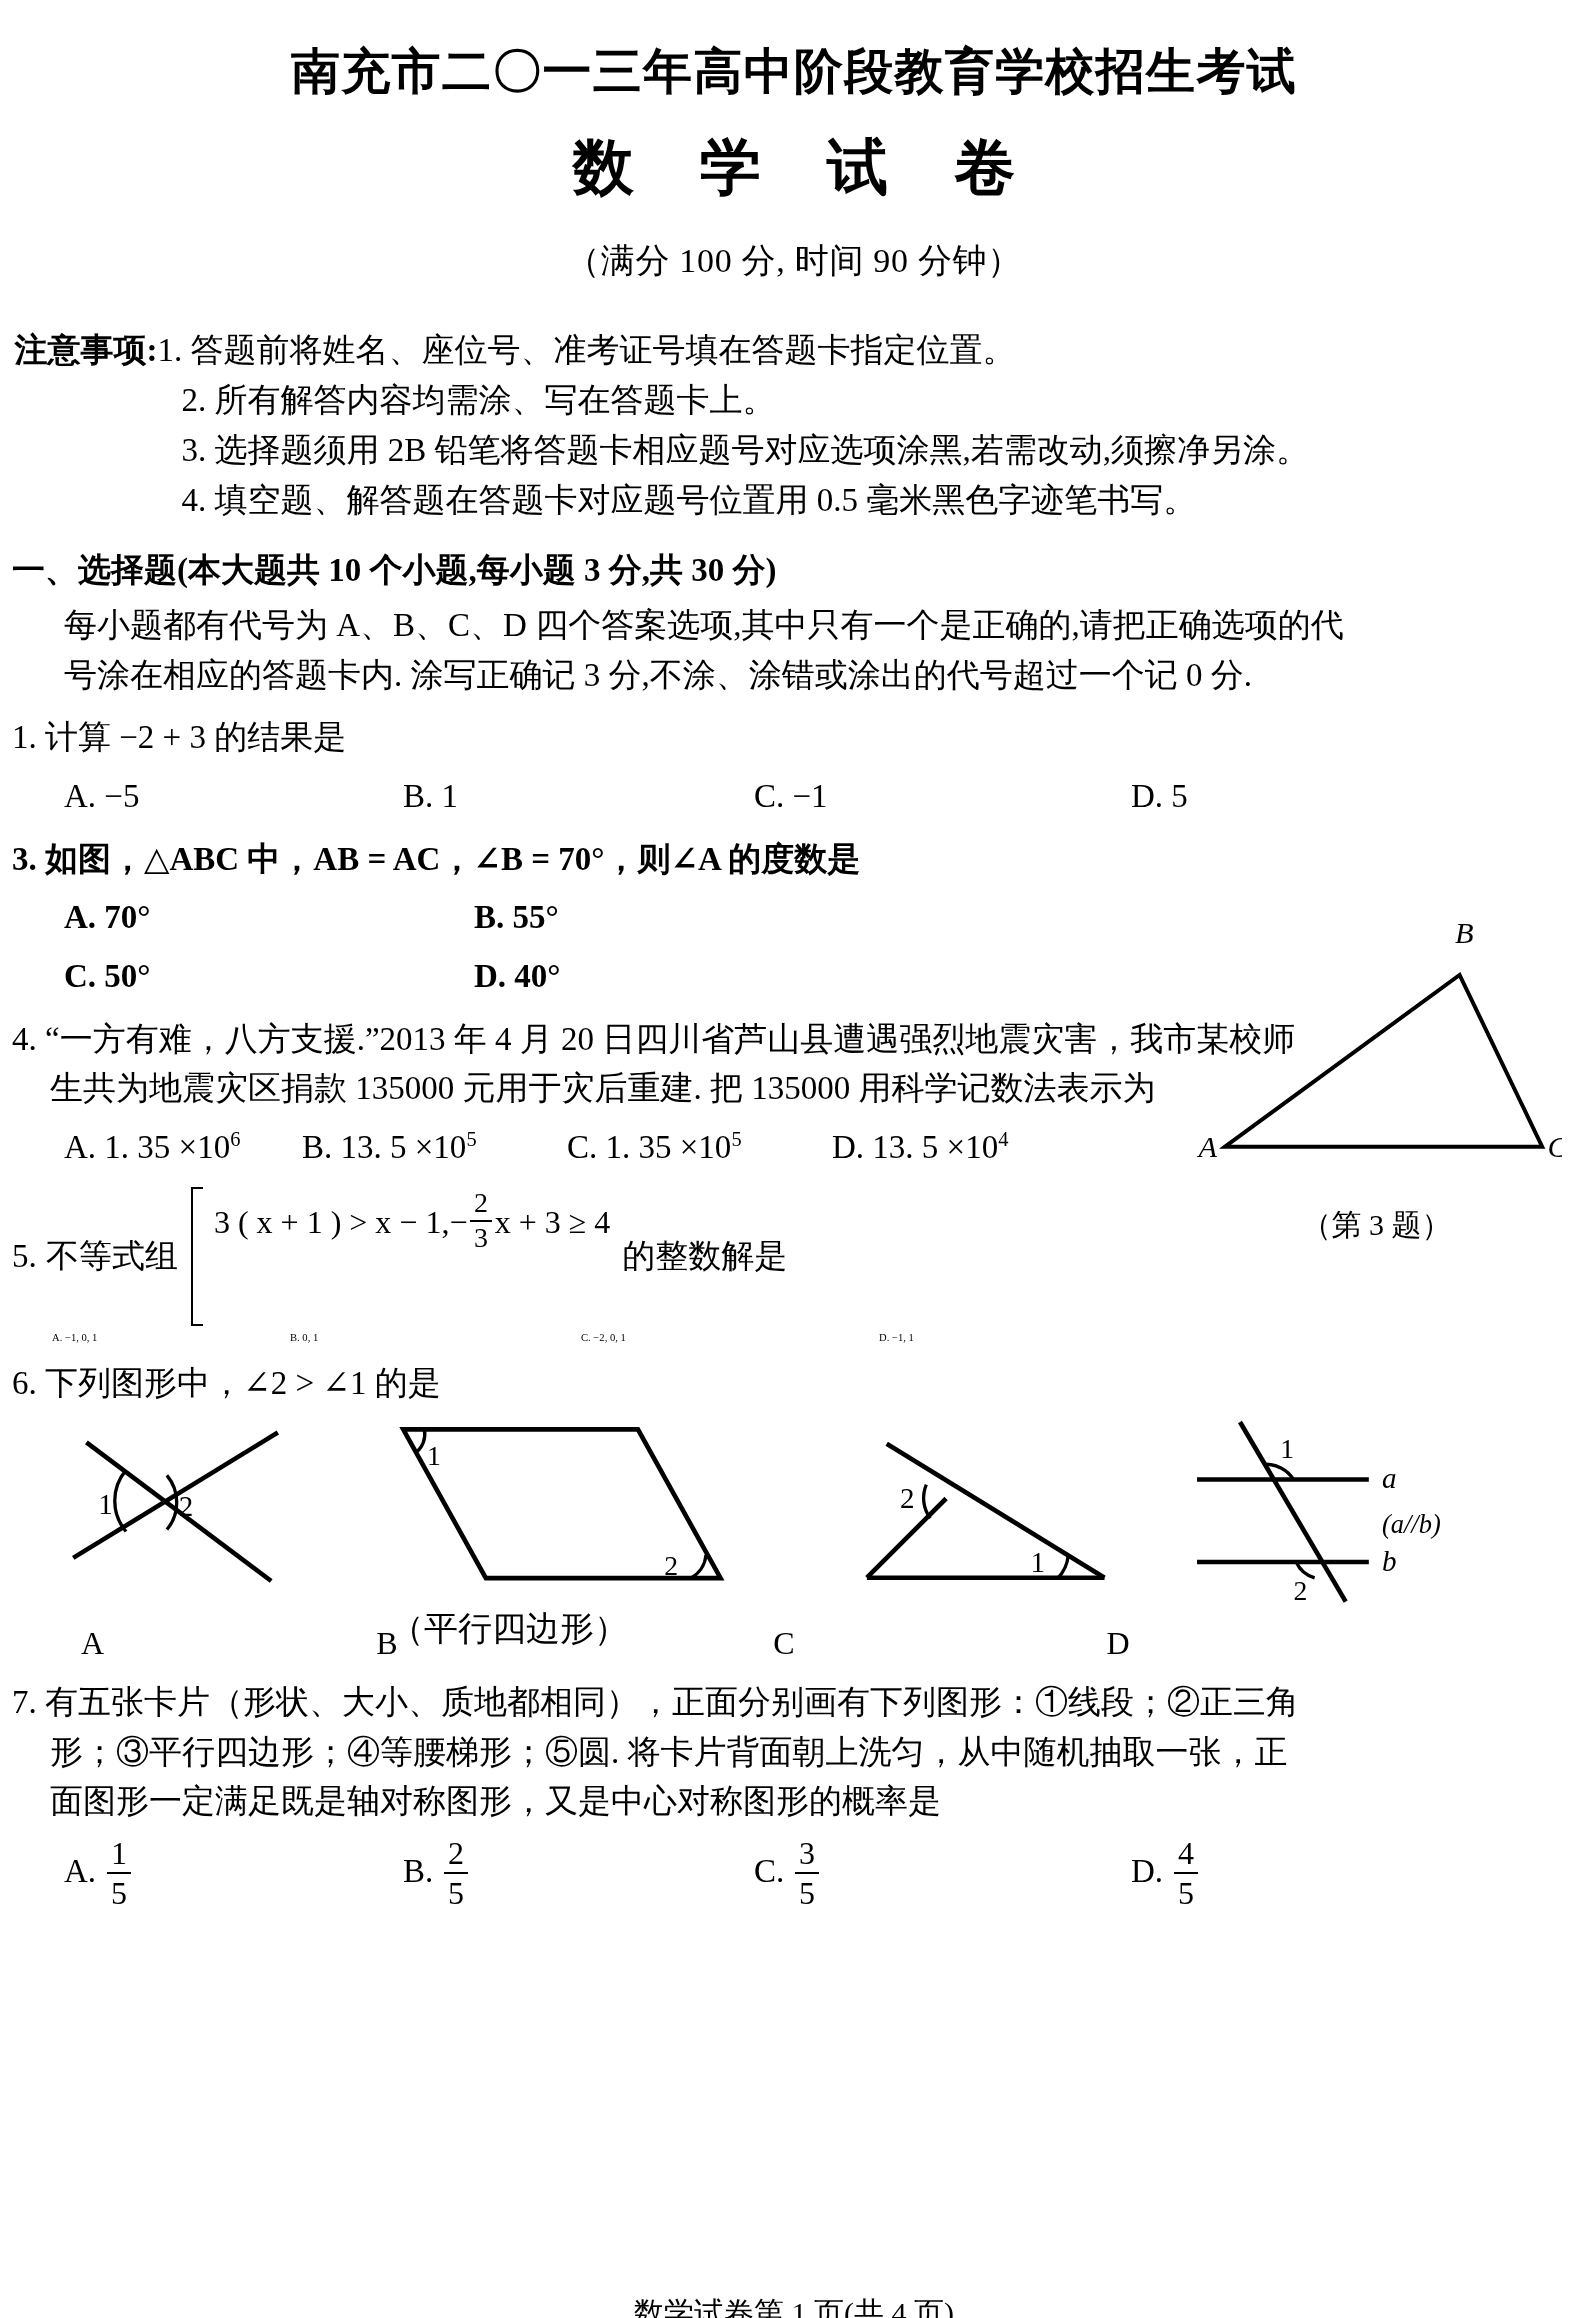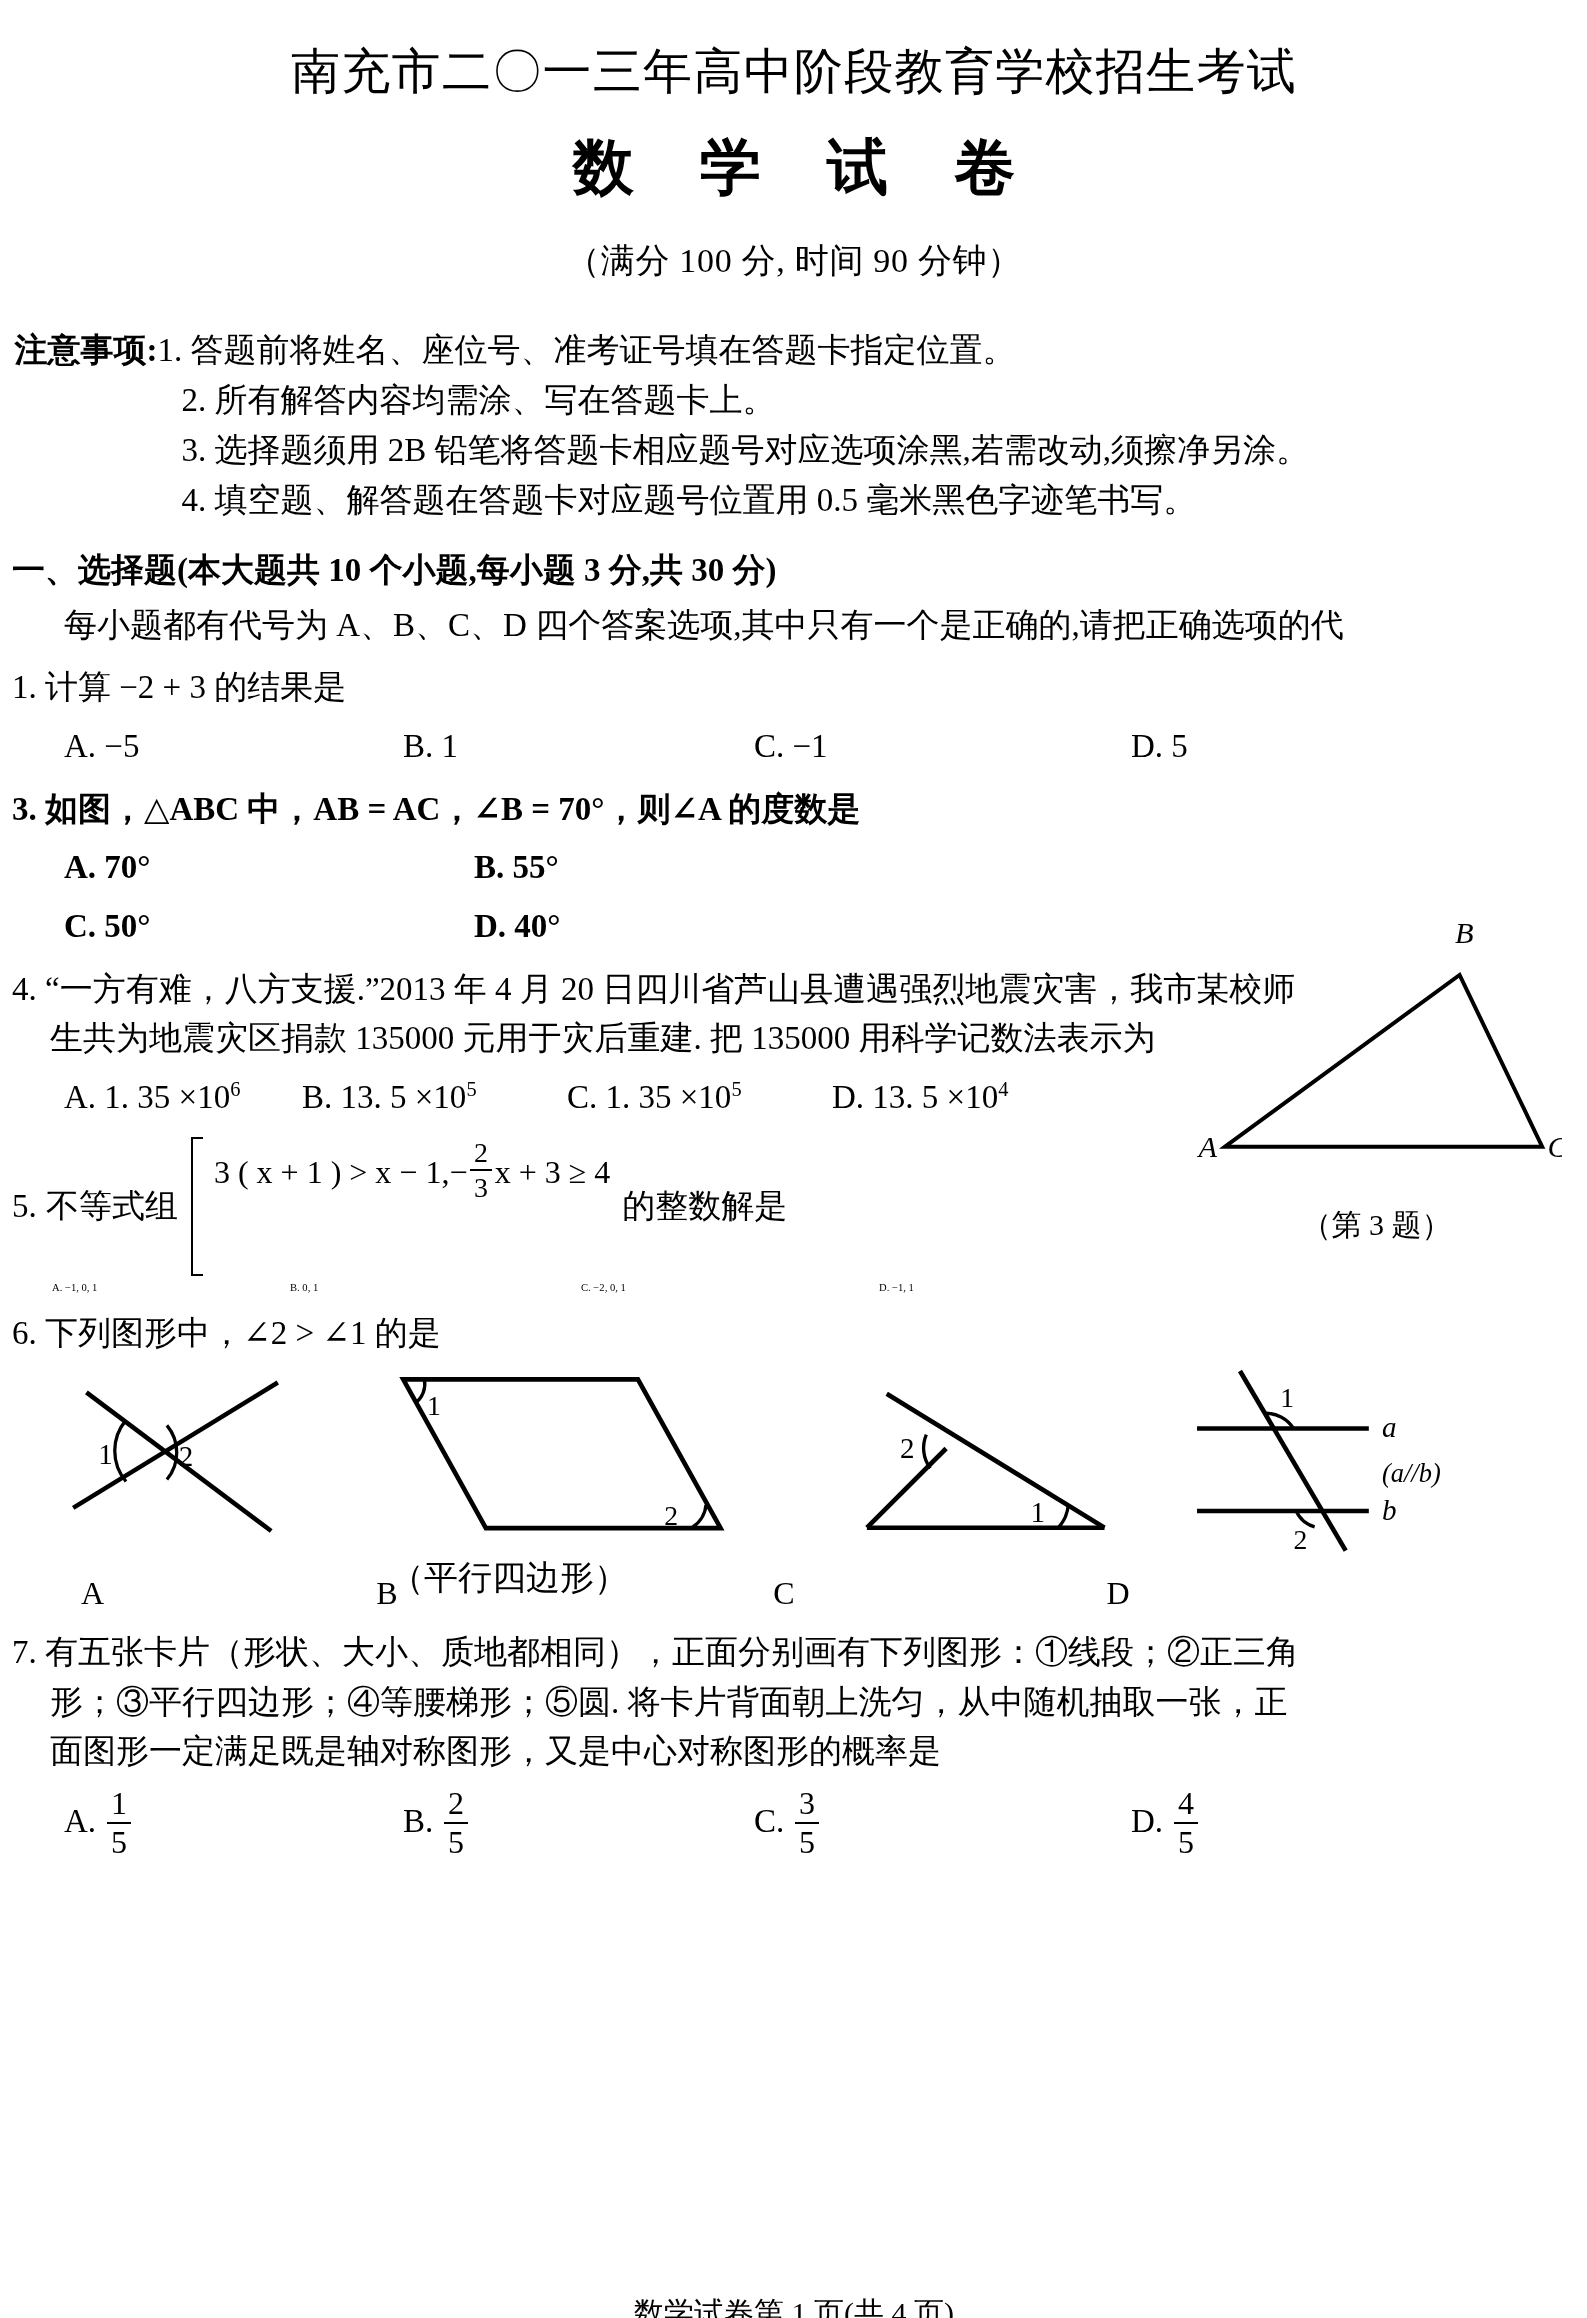--- a/index.html
+++ b/index.html
@@ -20,21 +20,21 @@
     position: relative;
     width: 1588px;
     height: 2319px;
     padding: 0;
   }
 
   
   .doc-title {
     text-align: center;
     font-family: "DejaVu Sans", "Liberation Sans", sans-serif;
-    font-weight: normal;
+    font-weight: bold;
     font-size: 49px;
     letter-spacing: 1.3px;
     margin-top: 45px;
     line-height: 1.1;
   }
   .doc-subtitle {
     text-align: center;
     font-family: "DejaVu Sans", "Liberation Sans", sans-serif;
     font-weight: bold;
     font-size: 61px;
@@ -281,20 +281,21 @@
       <span class="notes-item">3. 选择题须用 2B 铅笔将答题卡相应题号对应选项涂黑,若需改动,须擦净另涂。</span>
     </div>
     <div class="notes-row notes-indent">
       <span class="notes-item">4. 填空题、解答题在答题卡对应题号位置用 0.5 毫米黑色字迹笔书写。</span>
     </div>
   </div>
 
   <div class="section-head">一、选择题(本大题共 10 个小题,每小题 3 分,共 30 分)</div>
   <div class="section-intro">
     <div>每小题都有代号为 A、B、C、D 四个答案选项,其中只有一个是正确的,请把正确选项的代</div>
+    <div>号涂在相应的答题卡内. 涂写正确记 3 分,不涂、涂错或涂出的代号超过一个记 0 分.</div>
   </div>
 
   <div class="q">
     <span class="q-stem">
       <span>1.</span>
       <span>计算 −2 + 3 的结果是</span>
     </span>
     <div class="opts opts-4wide">
       <span class="opt">A. −5</span>
       <span class="opt">B. 1</span>

